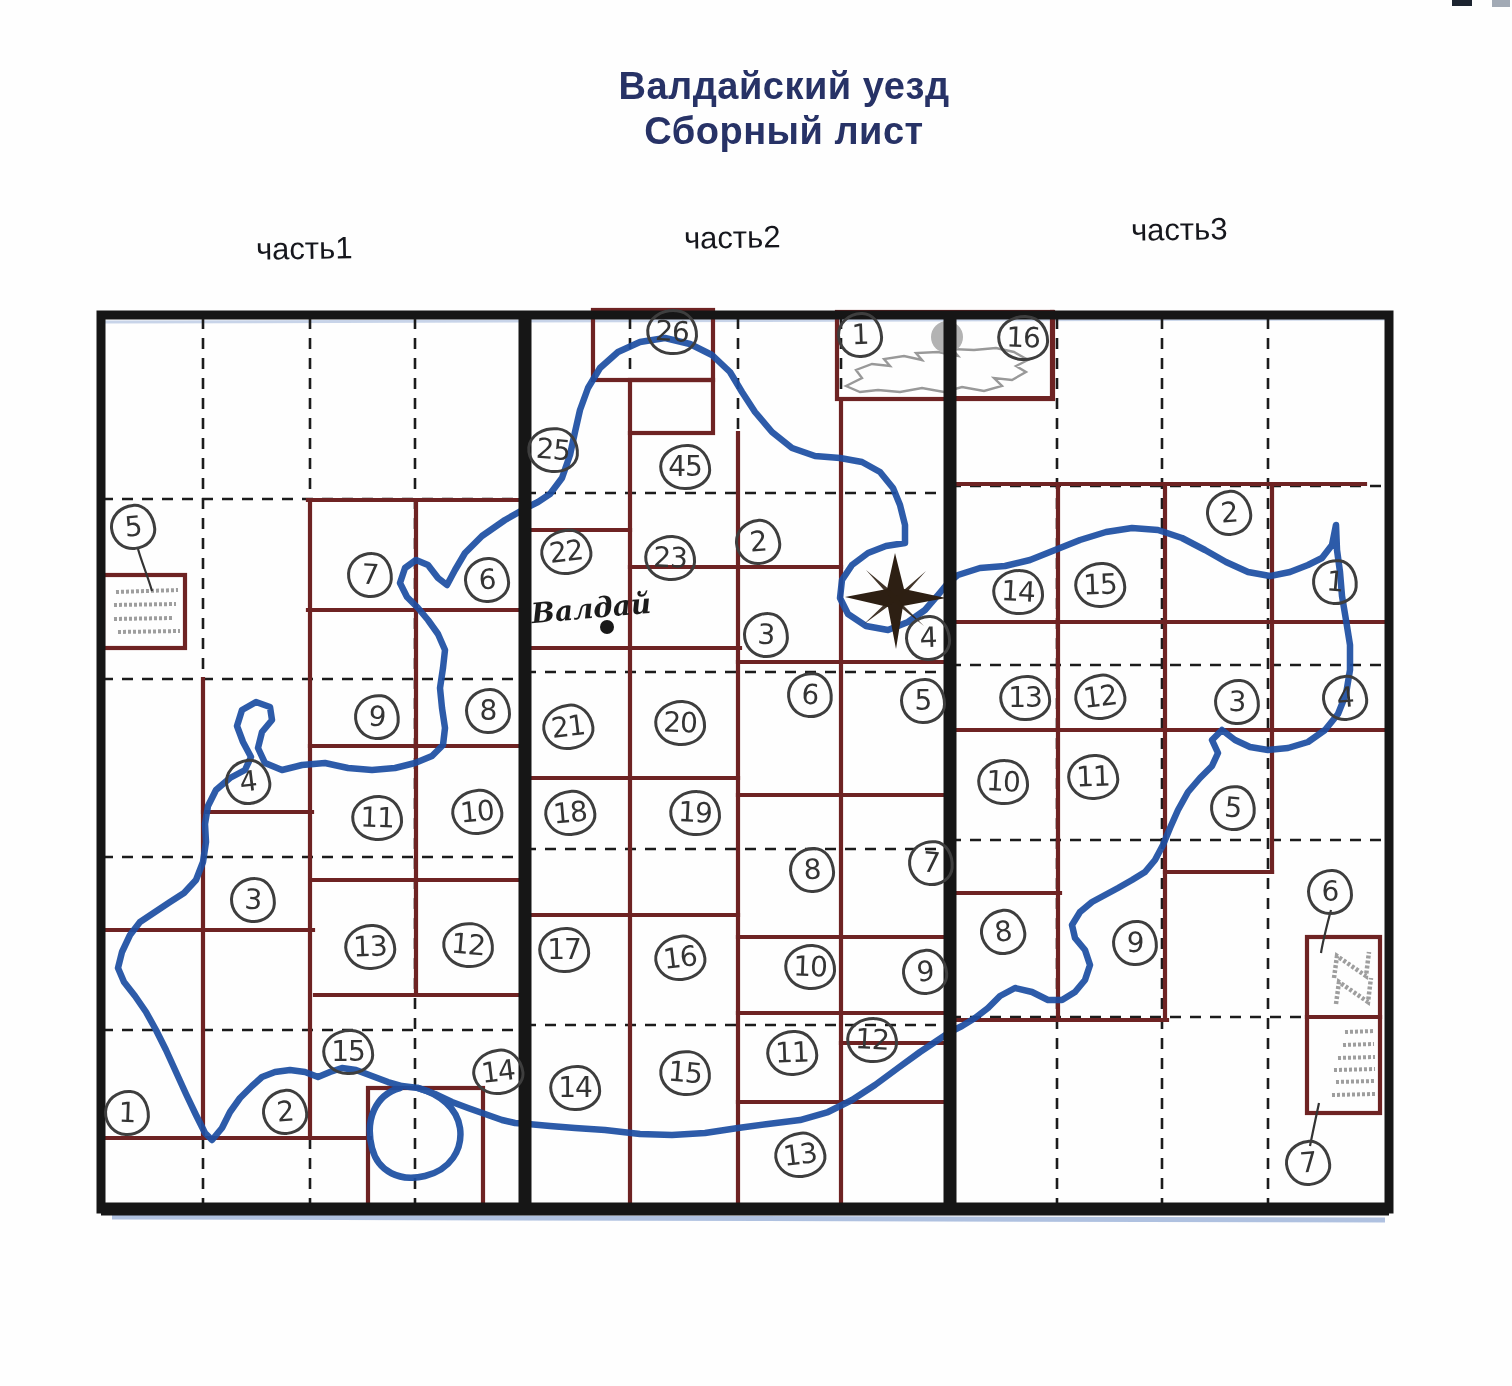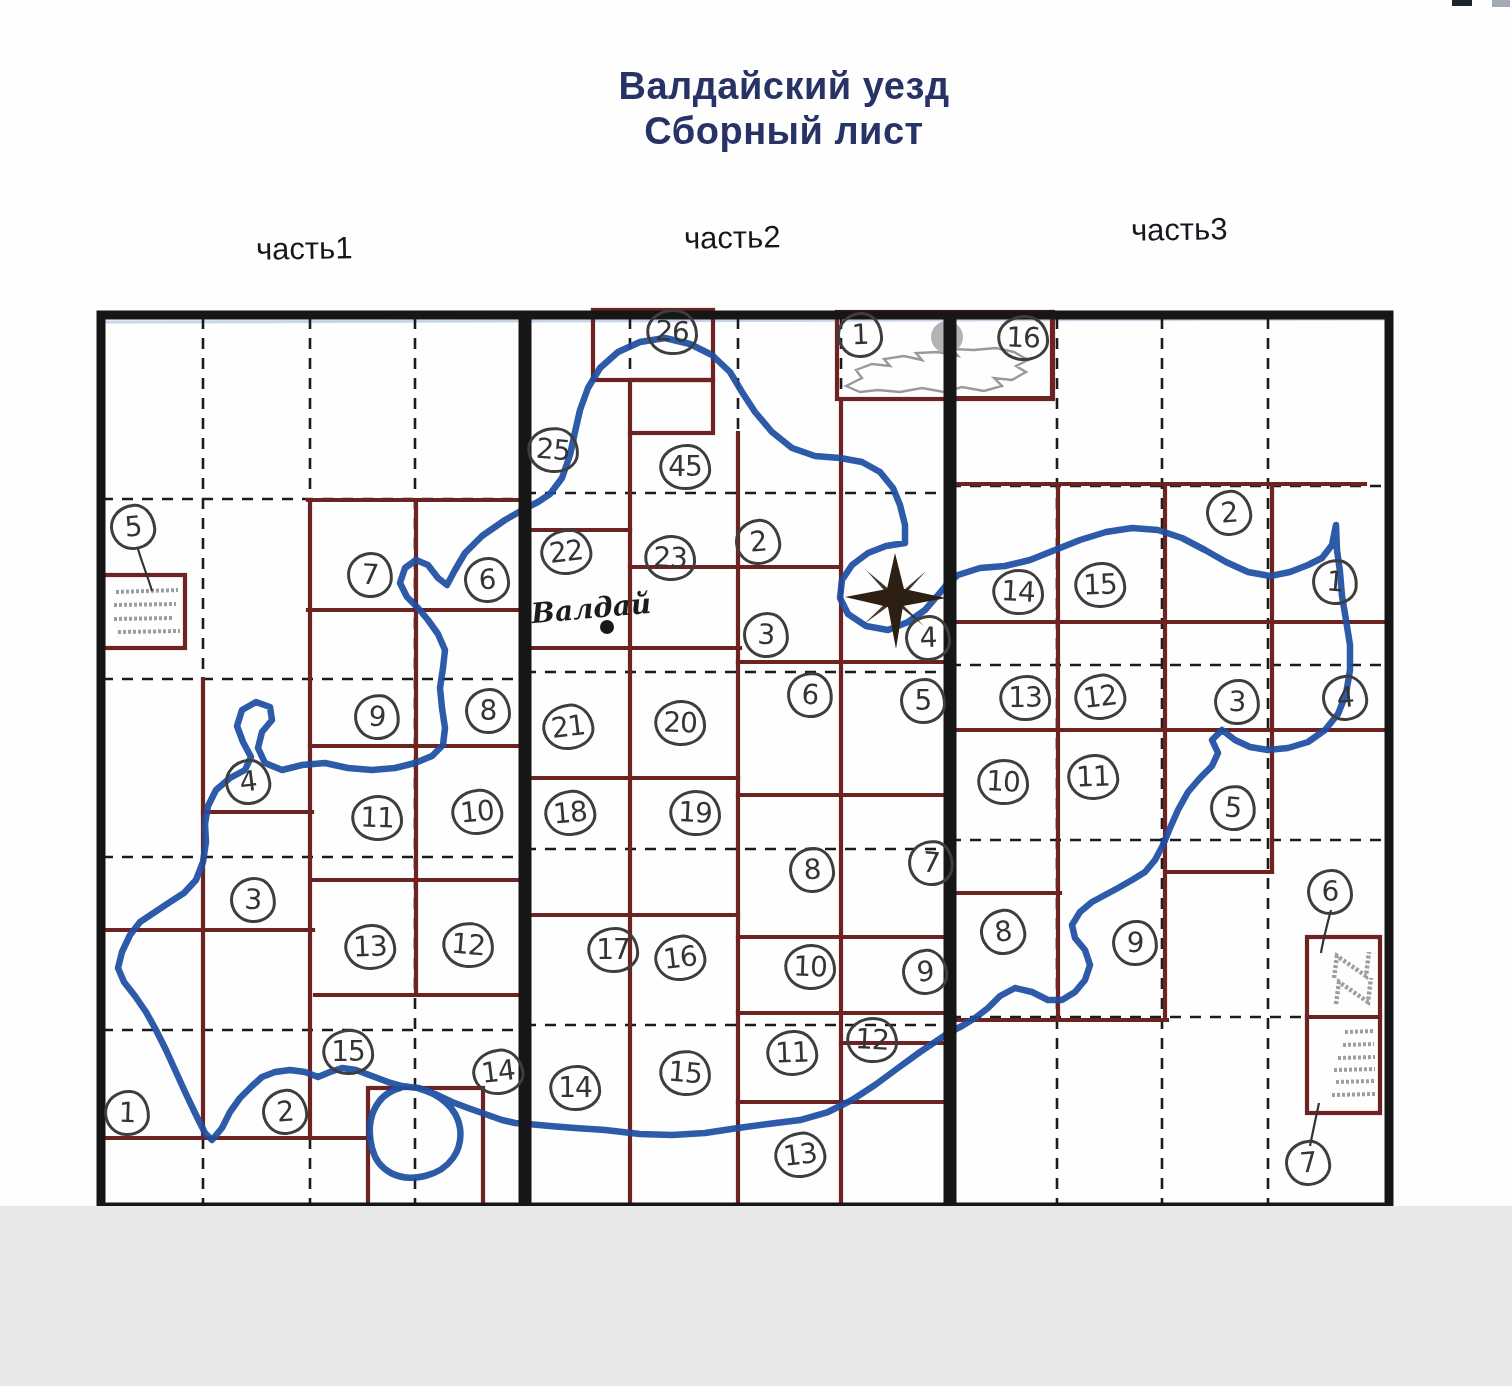--- a/index.html
+++ b/index.html
@@ -1,17 +1,17 @@
 <!DOCTYPE html>
 <html><head>
 <meta charset="utf-8">
 <style>
   html,body{margin:0;padding:0;background:#e8e8e8;}
   .page{
-    position:relative;width:1512px;height:1206px;background:#fefefe;
+    position:relative;width:1512px;height:1386px;background:#fefefe;
     font-family:"Liberation Sans",sans-serif;overflow:hidden;margin:0 auto;
   }
   .map-title{
     position:absolute;left:0;top:64px;width:1512px;margin-left:28px;
     text-align:center;color:#273266;font-size:38px;font-weight:600;line-height:1.18;
     letter-spacing:.5px;
   }
   .part-label{
     position:absolute;font-size:31px;color:#16171d;font-weight:500;
     transform:rotate(-1deg);white-space:nowrap;
@@ -208,21 +208,21 @@
       <div class="marker" style="left: 766px; top: 635px; transform: translate(-50%, -50%) rotate(3deg);">3</div>
       <div class="marker" style="left: 928px; top: 638px; transform: translate(-50%, -50%) rotate(-2deg);">4</div>
       <div class="marker" style="left: 810px; top: 695px; transform: translate(-50%, -50%) rotate(5deg);">6</div>
       <div class="marker" style="left: 923px; top: 701px; transform: translate(-50%, -50%) rotate(0deg);">5</div>
       <div class="marker" style="left: 568px; top: 727px; transform: translate(-50%, -50%) rotate(-7deg);">21</div>
       <div class="marker" style="left: 680px; top: 723px; transform: translate(-50%, -50%) rotate(2deg);">20</div>
       <div class="marker" style="left: 570px; top: 813px; transform: translate(-50%, -50%) rotate(-5deg);">18</div>
       <div class="marker" style="left: 695px; top: 813px; transform: translate(-50%, -50%) rotate(3deg);">19</div>
       <div class="marker" style="left: 812px; top: 870px; transform: translate(-50%, -50%) rotate(-2deg);">8</div>
       <div class="marker" style="left: 931px; top: 863px; transform: translate(-50%, -50%) rotate(5deg);">7</div>
-      <div class="marker" style="left: 613px; top: 950px; transform: translate(-50%, -50%) rotate(0deg);">17</div>
+      <div class="marker" style="left: 564px; top: 950px; transform: translate(-50%, -50%) rotate(0deg);">17</div>
       <div class="marker" style="left: 680px; top: 958px; transform: translate(-50%, -50%) rotate(-7deg);">16</div>
       <div class="marker" style="left: 810px; top: 967px; transform: translate(-50%, -50%) rotate(2deg);">10</div>
       <div class="marker" style="left: 925px; top: 972px; transform: translate(-50%, -50%) rotate(-5deg);">9</div>
       <div class="marker" style="left: 872px; top: 1040px; transform: translate(-50%, -50%) rotate(3deg);">12</div>
       <div class="marker" style="left: 792px; top: 1053px; transform: translate(-50%, -50%) rotate(-2deg);">11</div>
       <div class="marker" style="left: 685px; top: 1073px; transform: translate(-50%, -50%) rotate(5deg);">15</div>
       <div class="marker" style="left: 575px; top: 1088px; transform: translate(-50%, -50%) rotate(0deg);">14</div>
       <div class="marker" style="left: 800px; top: 1155px; transform: translate(-50%, -50%) rotate(-7deg);">13</div>
       <div class="marker" style="left: 1023px; top: 338px; transform: translate(-50%, -50%) rotate(2deg);">16</div>
       <div class="marker" style="left: 1229px; top: 513px; transform: translate(-50%, -50%) rotate(-5deg);">2</div>

